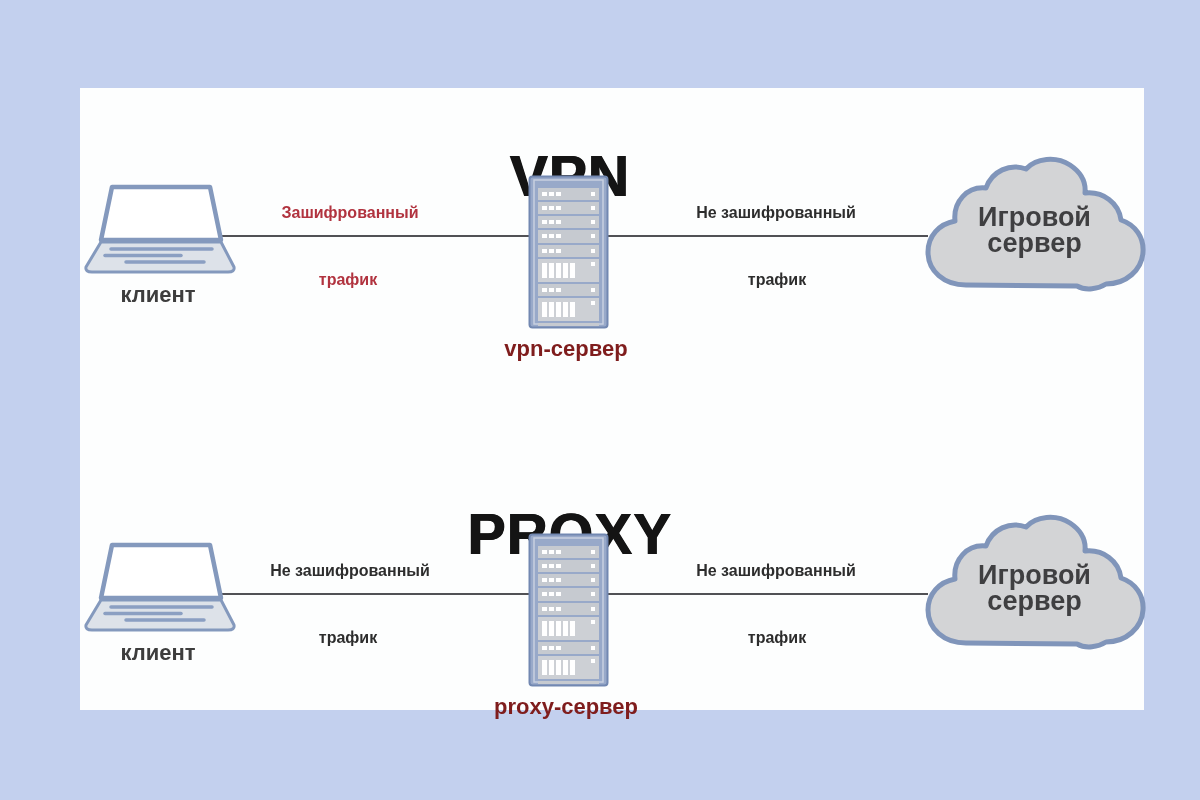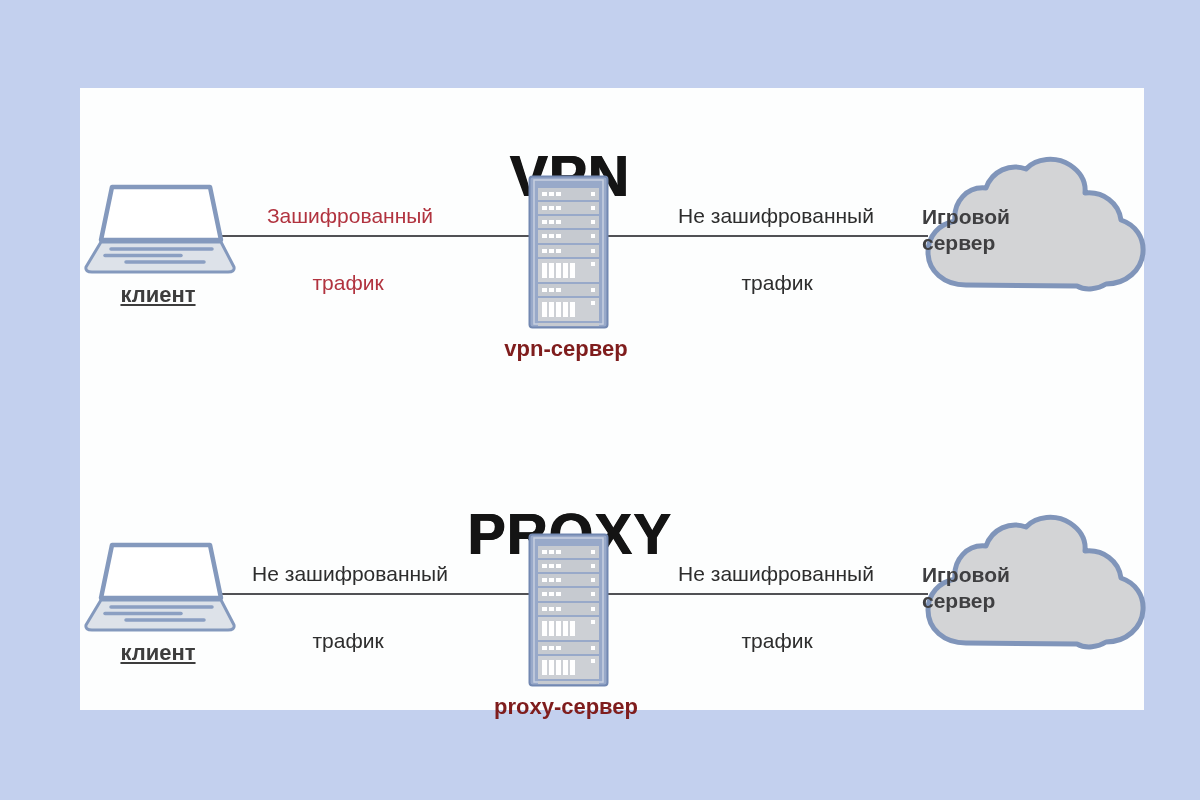--- a/index.html
+++ b/index.html
@@ -12,50 +12,50 @@
     position:absolute;left:490px;top:calc(var(--oy) + 22px);
     transform:translateX(-50%);
     font-size:57px;line-height:1;font-weight:900;letter-spacing:1px;color:#141414;
     text-shadow:0.6px 0 #141414,-0.6px 0 #141414;
     white-space:nowrap;
   }
 
   .laptop{position:absolute;left:4px;top:calc(var(--oy) + 96px);width:152px;height:92px;}
   .client-label{
     position:absolute;left:78px;top:calc(var(--oy) + 194px);transform:translateX(-50%);
-    font-size:22px;font-weight:bold;color:#3d3d3d;white-space:nowrap;text-decoration:underline;
+    font-size:22px;font-weight:bold;color:#3d3d3d;white-space:nowrap;
   }
 
   .line{position:absolute;height:2px;background:#515155;top:calc(var(--oy) + 147px);}
   .line-left{left:122px;width:330px;}
   .line-right{left:528px;width:320px;}
 
   .link-text{
     position:absolute;transform:translateX(-50%);
-    font-size:21px;font-weight:400;color:#2d2d2d;white-space:nowrap;
+    font-size:16px;font-weight:700;color:#2d2d2d;white-space:nowrap;
   }
   .link-text.enc{color:#b1333f;}
   .lt1-left{left:270px;top:calc(var(--oy) + 116px);}
   .lt2-left{left:268px;top:calc(var(--oy) + 183px);}
   .lt1-right{left:696px;top:calc(var(--oy) + 116px);}
   .lt2-right{left:697px;top:calc(var(--oy) + 183px);}
 
   .rack{position:absolute;left:448px;top:calc(var(--oy) + 87px);width:81px;height:154px;}
   .server-label{
     position:absolute;left:486px;top:calc(var(--oy) + 248px);transform:translateX(-50%);
     font-size:22px;font-weight:bold;color:#7f1d1d;white-space:nowrap;
   }
 
   .cloud-wrap{position:absolute;left:842px;top:calc(var(--oy) + 67px);width:225px;height:139px;}
   .cloud-wrap svg{position:absolute;left:0;top:0;width:100%;height:100%;}
   .cloud-label{
     position:absolute;left:0;top:0;width:100%;height:100%;
-    display:flex;flex-direction:column;align-items:flex-start;justify-content:center;
+    display:flex;flex-direction:column;align-items:center;justify-content:center;
     padding-top:10px;box-sizing:border-box;
-    font-size:21px;line-height:26px;font-weight:bold;color:#3f3f41;text-align:center;
+    font-size:27px;line-height:26px;font-weight:bold;color:#3f3f41;text-align:center;
   }
 </style>
 </head>
 <body>
 
 <div class="canvas">
   <div class="panel">
 
     <section class="sec" style="--oy:0px">
       <div class="line line-left"></div>

